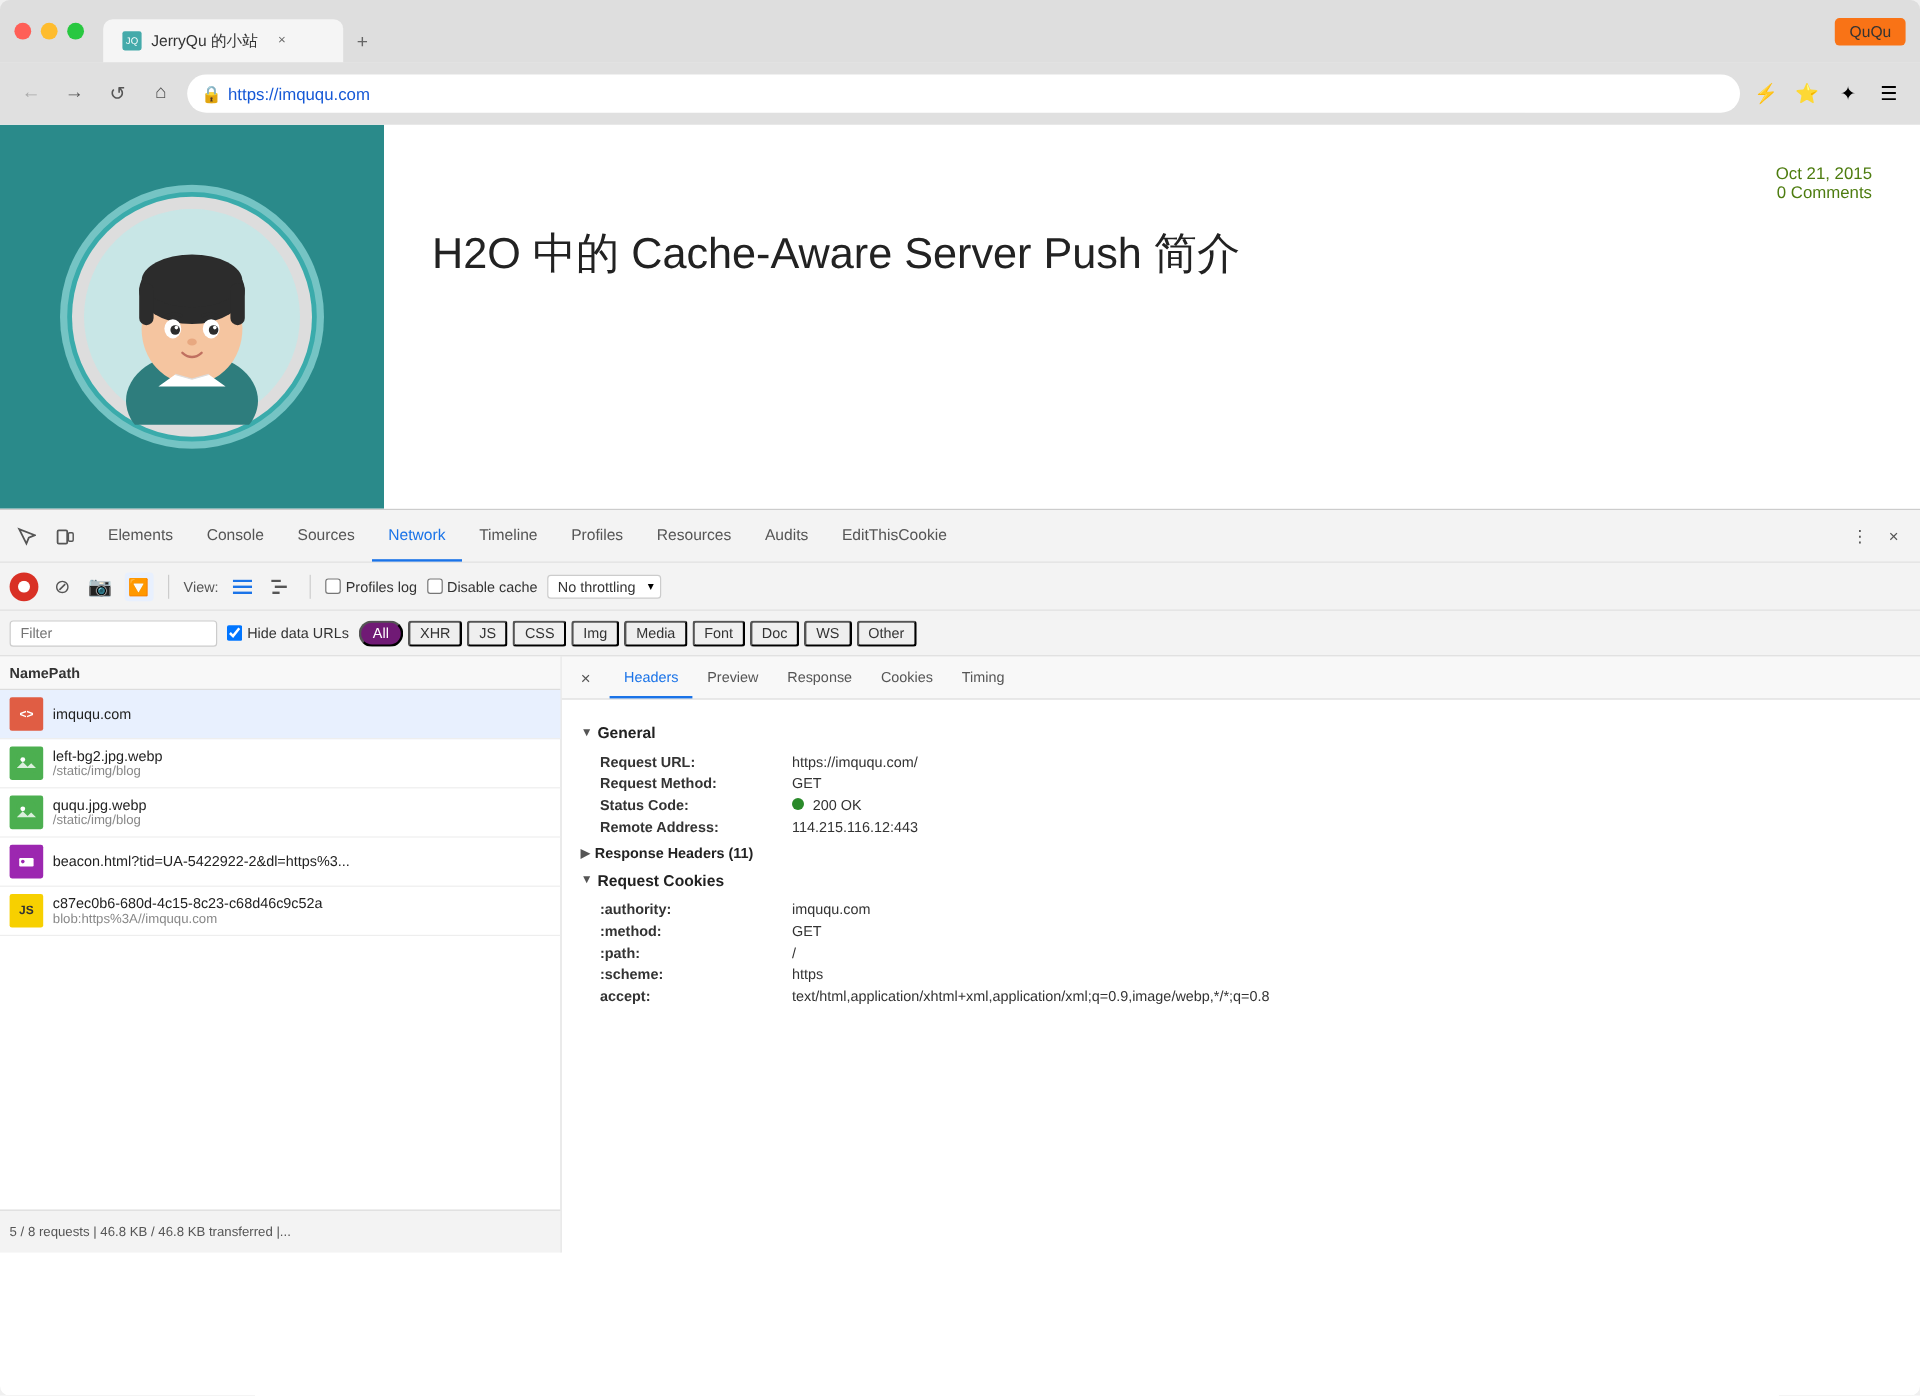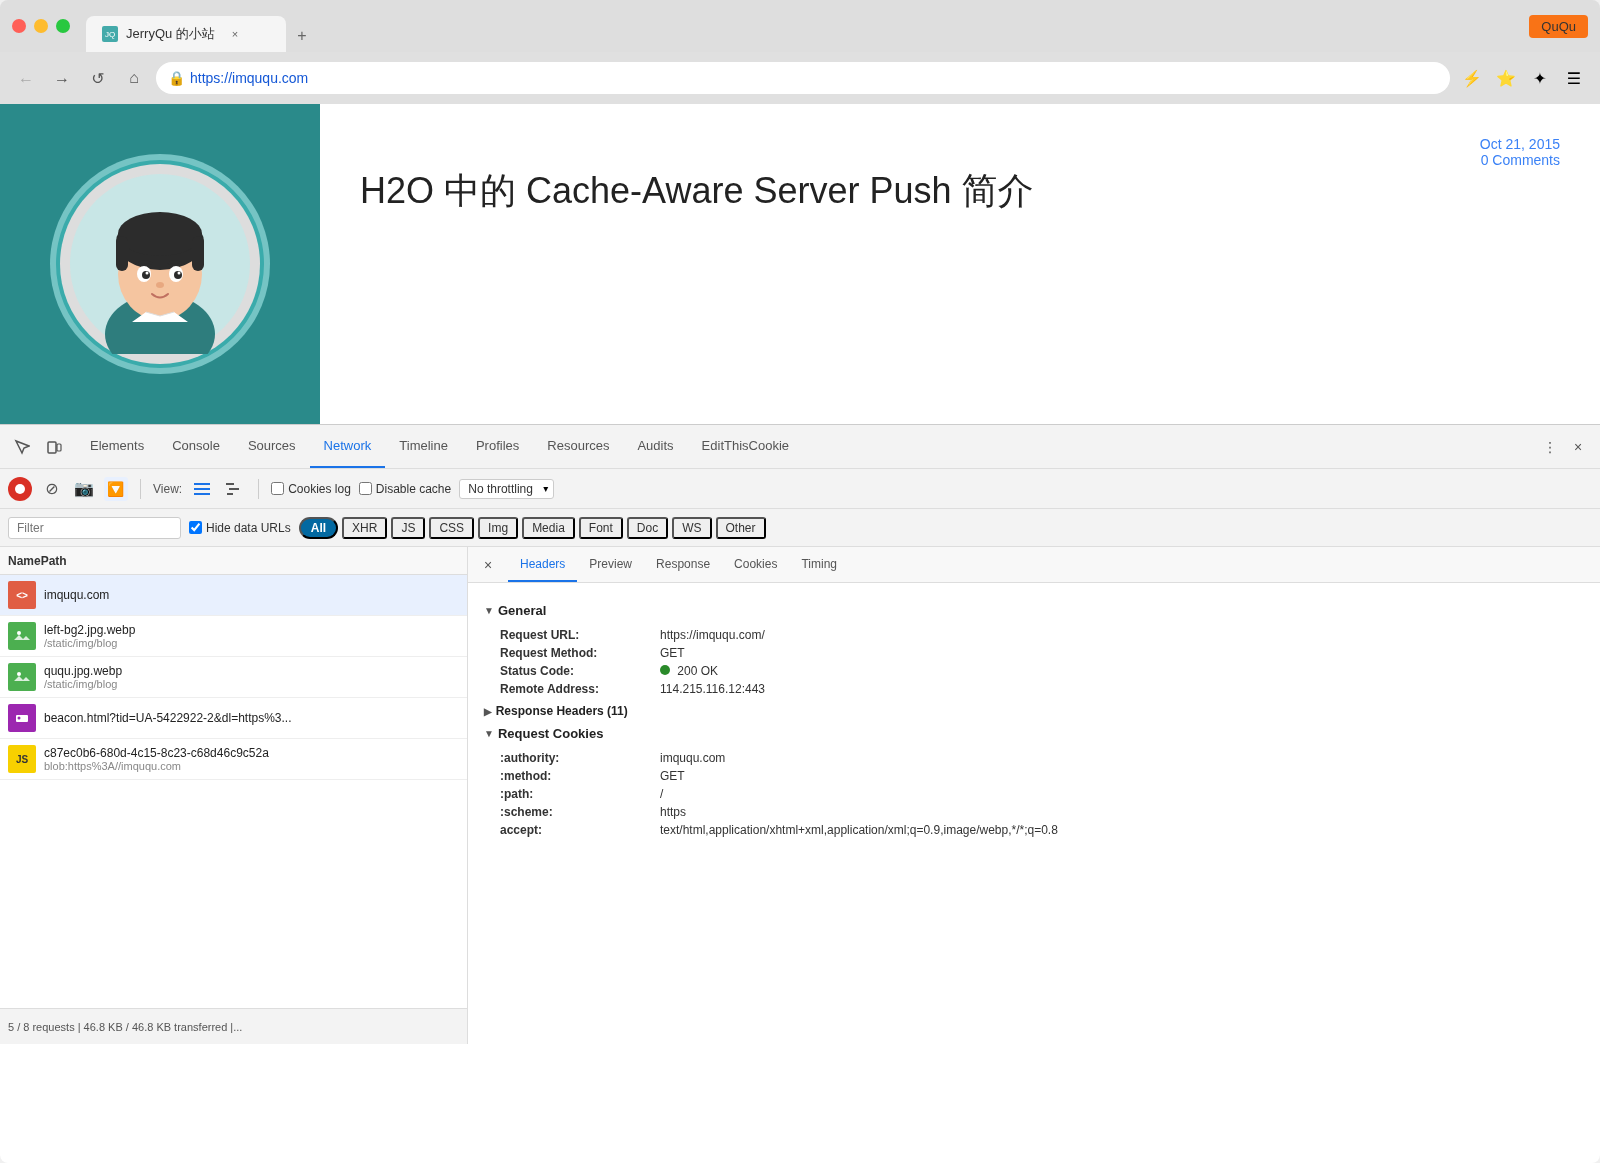--- a/index.html
+++ b/index.html
@@ -33,21 +33,21 @@
     .url-action-btn { width: 28px; height: 28px; display: flex; align-items: center; justify-content: center; font-size: 16px; cursor: pointer; }
 
     
     .page-content { background: white; flex: 1; overflow: hidden; display: flex; flex-direction: column; }
     .article-header { display: flex; gap: 0; height: 320px; flex-shrink: 0; }
     .article-image { width: 320px; height: 320px; background: #2a8a8a; flex-shrink: 0; display: flex; align-items: center; justify-content: center; overflow: hidden; }
     .avatar-circle { width: 220px; height: 220px; border-radius: 50%; background: #3aabab; border: 6px solid rgba(255,255,255,0.3); overflow: hidden; display: flex; align-items: center; justify-content: center; }
     .avatar-inner { width: 200px; height: 200px; border-radius: 50%; background: #ddd; display: flex; align-items: center; justify-content: center; }
     .article-text { flex: 1; padding: 32px 40px; }
     .article-title { font-size: 36px; font-weight: 400; color: #222; margin-bottom: 12px; line-height: 1.3; }
-    .article-meta { color: #3b82f6; font-size: 14px; text-align: right; }
+    .article-meta { color: #4d7c0f; font-size: 14px; text-align: right; margin-bottom: 20px; }
     .article-body { font-size: 16px; color: #333; line-height: 1.8; }
 
     
     .devtools { background: white; border-top: 1px solid #ccc; height: 620px; display: flex; flex-direction: column; flex-shrink: 0; }
     .devtools-toolbar { background: #f3f3f3; border-bottom: 1px solid #ddd; display: flex; align-items: center; height: 44px; padding: 0 8px; }
     .devtools-left-icons { display: flex; align-items: center; gap: 4px; margin-right: 8px; }
     .dt-icon-btn { width: 28px; height: 28px; display: flex; align-items: center; justify-content: center; font-size: 14px; cursor: pointer; border-radius: 3px; color: #555; }
     .devtools-tabs { display: flex; align-items: center; flex: 1; height: 100%; }
     .dt-tab { padding: 0 14px; height: 100%; display: flex; align-items: center; font-size: 13px; color: #555; cursor: pointer; border-bottom: 2px solid transparent; }
     .dt-tab.active { color: #1a73e8; border-bottom-color: #1a73e8; }
@@ -65,21 +65,21 @@
     .checkbox-label { display: flex; align-items: center; gap: 4px; font-size: 12px; color: #333; cursor: pointer; }
     .throttle-select { background: white; border: 1px solid #ccc; border-radius: 3px; padding: 2px 20px 2px 8px; font-size: 12px; color: #333; cursor: pointer; appearance: none; -webkit-appearance: none; }
     .throttle-wrapper { position: relative; display: flex; align-items: center; }
     .throttle-wrapper::after { content: '▾'; position: absolute; right: 6px; font-size: 10px; pointer-events: none; }
 
     
     .filter-bar { background: #f3f3f3; border-bottom: 1px solid #ddd; display: flex; align-items: center; height: 38px; padding: 0 8px; gap: 8px; }
     .filter-input { border: 1px solid #ccc; border-radius: 3px; padding: 3px 8px; font-size: 12px; width: 173px; }
     .filter-types { display: flex; align-items: center; gap: 4px; }
     .filter-type-btn { padding: 2px 8px; font-size: 12px; border-radius: 3px; cursor: pointer; color: #333; }
-    .filter-type-btn.all { background: #0369a1; color: white; border-radius: 12px; padding: 2px 10px; font-weight: bold; }
+    .filter-type-btn.all { background: #701a75; color: white; border-radius: 12px; padding: 2px 10px; }
     .hide-data-checkbox { display: flex; align-items: center; gap: 4px; font-size: 12px; color: #333; cursor: pointer; }
 
     
     .network-content { display: flex; flex: 1; overflow: hidden; }
 
     
     .file-list { width: 468px; border-right: 1px solid #ddd; display: flex; flex-direction: column; flex-shrink: 0; }
     .file-list-header { display: flex; align-items: center; height: 28px; background: #f8f8f8; border-bottom: 1px solid #ddd; padding: 0 8px; font-size: 12px; font-weight: 600; color: #333; }
     .file-item { display: flex; align-items: center; padding: 6px 8px; border-bottom: 1px solid #eee; cursor: pointer; font-size: 12px; }
     .file-item.selected { background: #e8f0fe; }
@@ -279,21 +279,21 @@
         <div class="view-btn">
           <svg width="16" height="12" viewBox="0 0 16 12">
               <rect x="0" y="0" width="8" height="2" fill="#555"></rect>
               <rect x="3" y="5" width="10" height="2" fill="#555"></rect>
               <rect x="1" y="10" width="6" height="2" fill="#555"></rect>
             </svg>
         </div>
         <div class="separator"></div>
         <label class="checkbox-label">
           <input type="checkbox" style="">
-          <span>Cookies log</span>
+          <span>Profiles log</span>
         </label>
         <label class="checkbox-label">
           <input type="checkbox" style="">
           <span>Disable cache</span>
         </label>
         <div class="throttle-wrapper">
           <select class="throttle-select">
             <option>No throttling</option>
           </select>
         </div>

